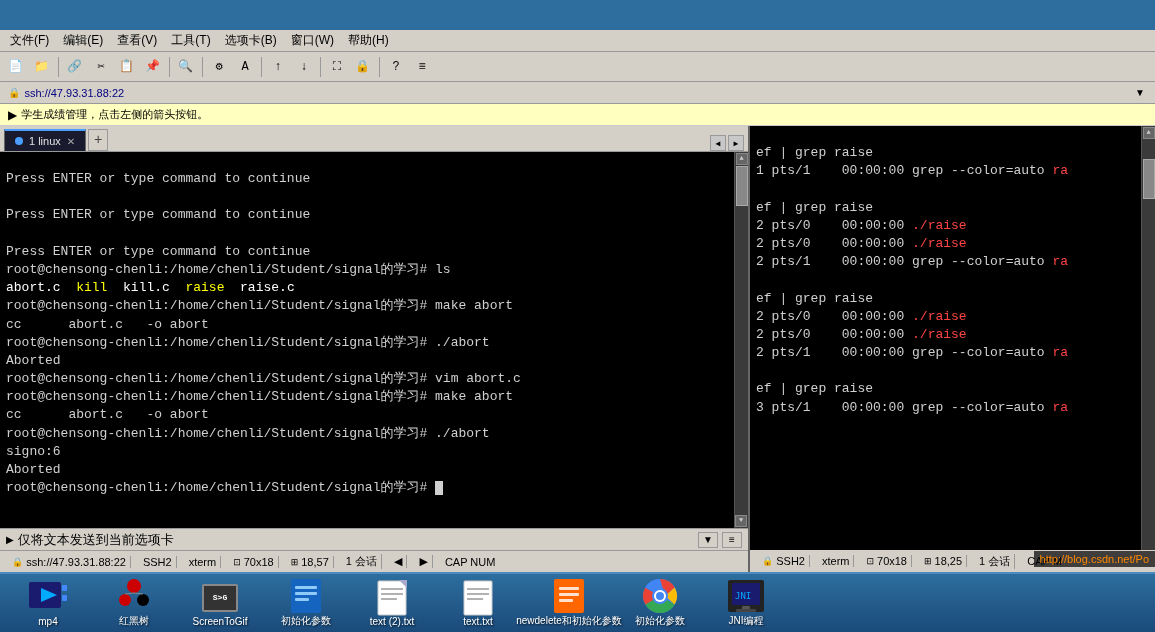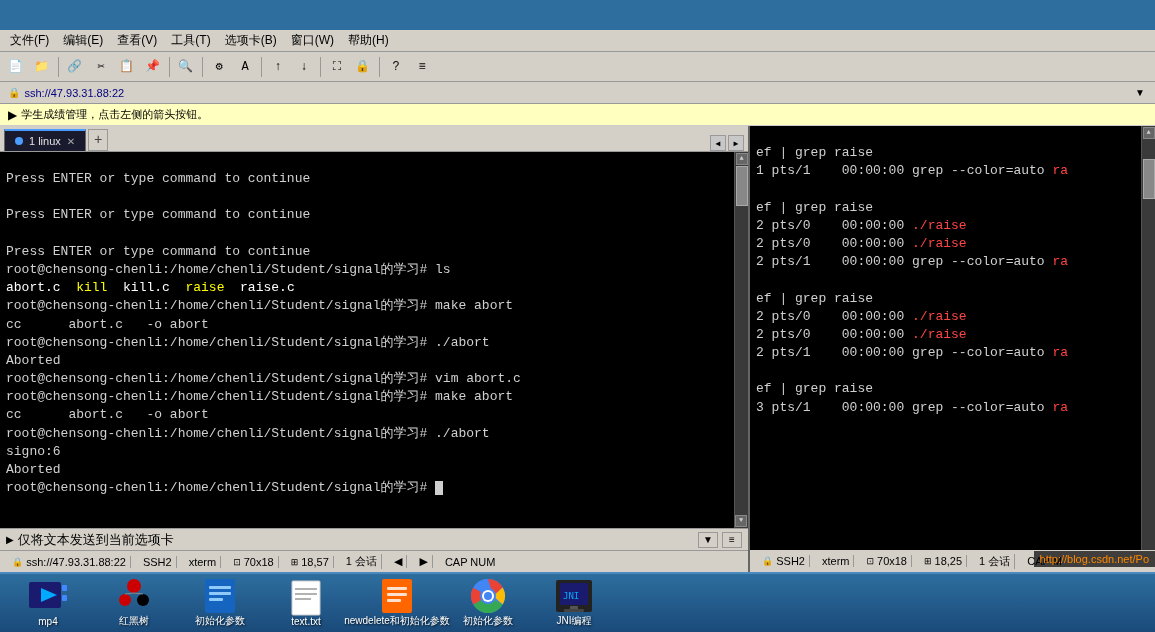--- a/index.html
+++ b/index.html
@@ -511,33 +511,51 @@
         <circle cx="19" cy="8" r="7" fill="#cc0000"></circle>
         <circle cx="10" cy="22" r="6" fill="#cc0000"></circle>
         <circle cx="28" cy="22" r="6" fill="#000"></circle>
         <line x1="19" y1="15" x2="10" y2="16" stroke="#888" stroke-width="1"></line>
         <line x1="19" y1="15" x2="28" y2="16" stroke="#888" stroke-width="1"></line>
       </svg>
     </div>
     <span class="taskbar-label">红黑树</span>
   </div>
 
+  <div class="taskbar-item">
+    <div class="taskbar-icon">
+      <div class="icon-screen-gif">S&gt;G</div>
+    </div>
+    <span class="taskbar-label">ScreenToGif</span>
+  </div>
 
   <div class="taskbar-item">
     <div class="taskbar-icon">
       <svg width="36" height="36" viewBox="0 0 36 36">
         <rect width="30" height="34" x="3" y="1" rx="2" fill="#1565c0"></rect>
         <rect width="22" height="3" x="7" y="8" rx="1" fill="#90caf9"></rect>
         <rect width="22" height="3" x="7" y="14" rx="1" fill="#90caf9"></rect>
         <rect width="14" height="3" x="7" y="20" rx="1" fill="#90caf9"></rect>
       </svg>
     </div>
     <span class="taskbar-label">初始化参数</span>
   </div>
 
+  <div class="taskbar-item">
+    <div class="taskbar-icon">
+      <svg width="30" height="36" viewBox="0 0 30 36">
+        <rect width="28" height="34" x="1" y="1" rx="1" fill="white" stroke="#ccc"></rect>
+        <line x1="4" y1="9" x2="26" y2="9" stroke="#999" stroke-width="1.5"></line>
+        <line x1="4" y1="14" x2="26" y2="14" stroke="#999" stroke-width="1.5"></line>
+        <line x1="4" y1="19" x2="20" y2="19" stroke="#999" stroke-width="1.5"></line>
+        <polygon points="22,0 30,8 30,0" fill="#aaaacc"></polygon>
+      </svg>
+    </div>
+    <span class="taskbar-label">text (2).txt</span>
+  </div>
 
   <div class="taskbar-item">
     <div class="taskbar-icon">
       <svg width="30" height="36" viewBox="0 0 30 36">
         <rect width="28" height="34" x="1" y="1" rx="1" fill="white" stroke="#ccc"></rect>
         <line x1="4" y1="9" x2="26" y2="9" stroke="#999" stroke-width="1.5"></line>
         <line x1="4" y1="14" x2="26" y2="14" stroke="#999" stroke-width="1.5"></line>
         <line x1="4" y1="19" x2="20" y2="19" stroke="#999" stroke-width="1.5"></line>
       </svg>
     </div>

